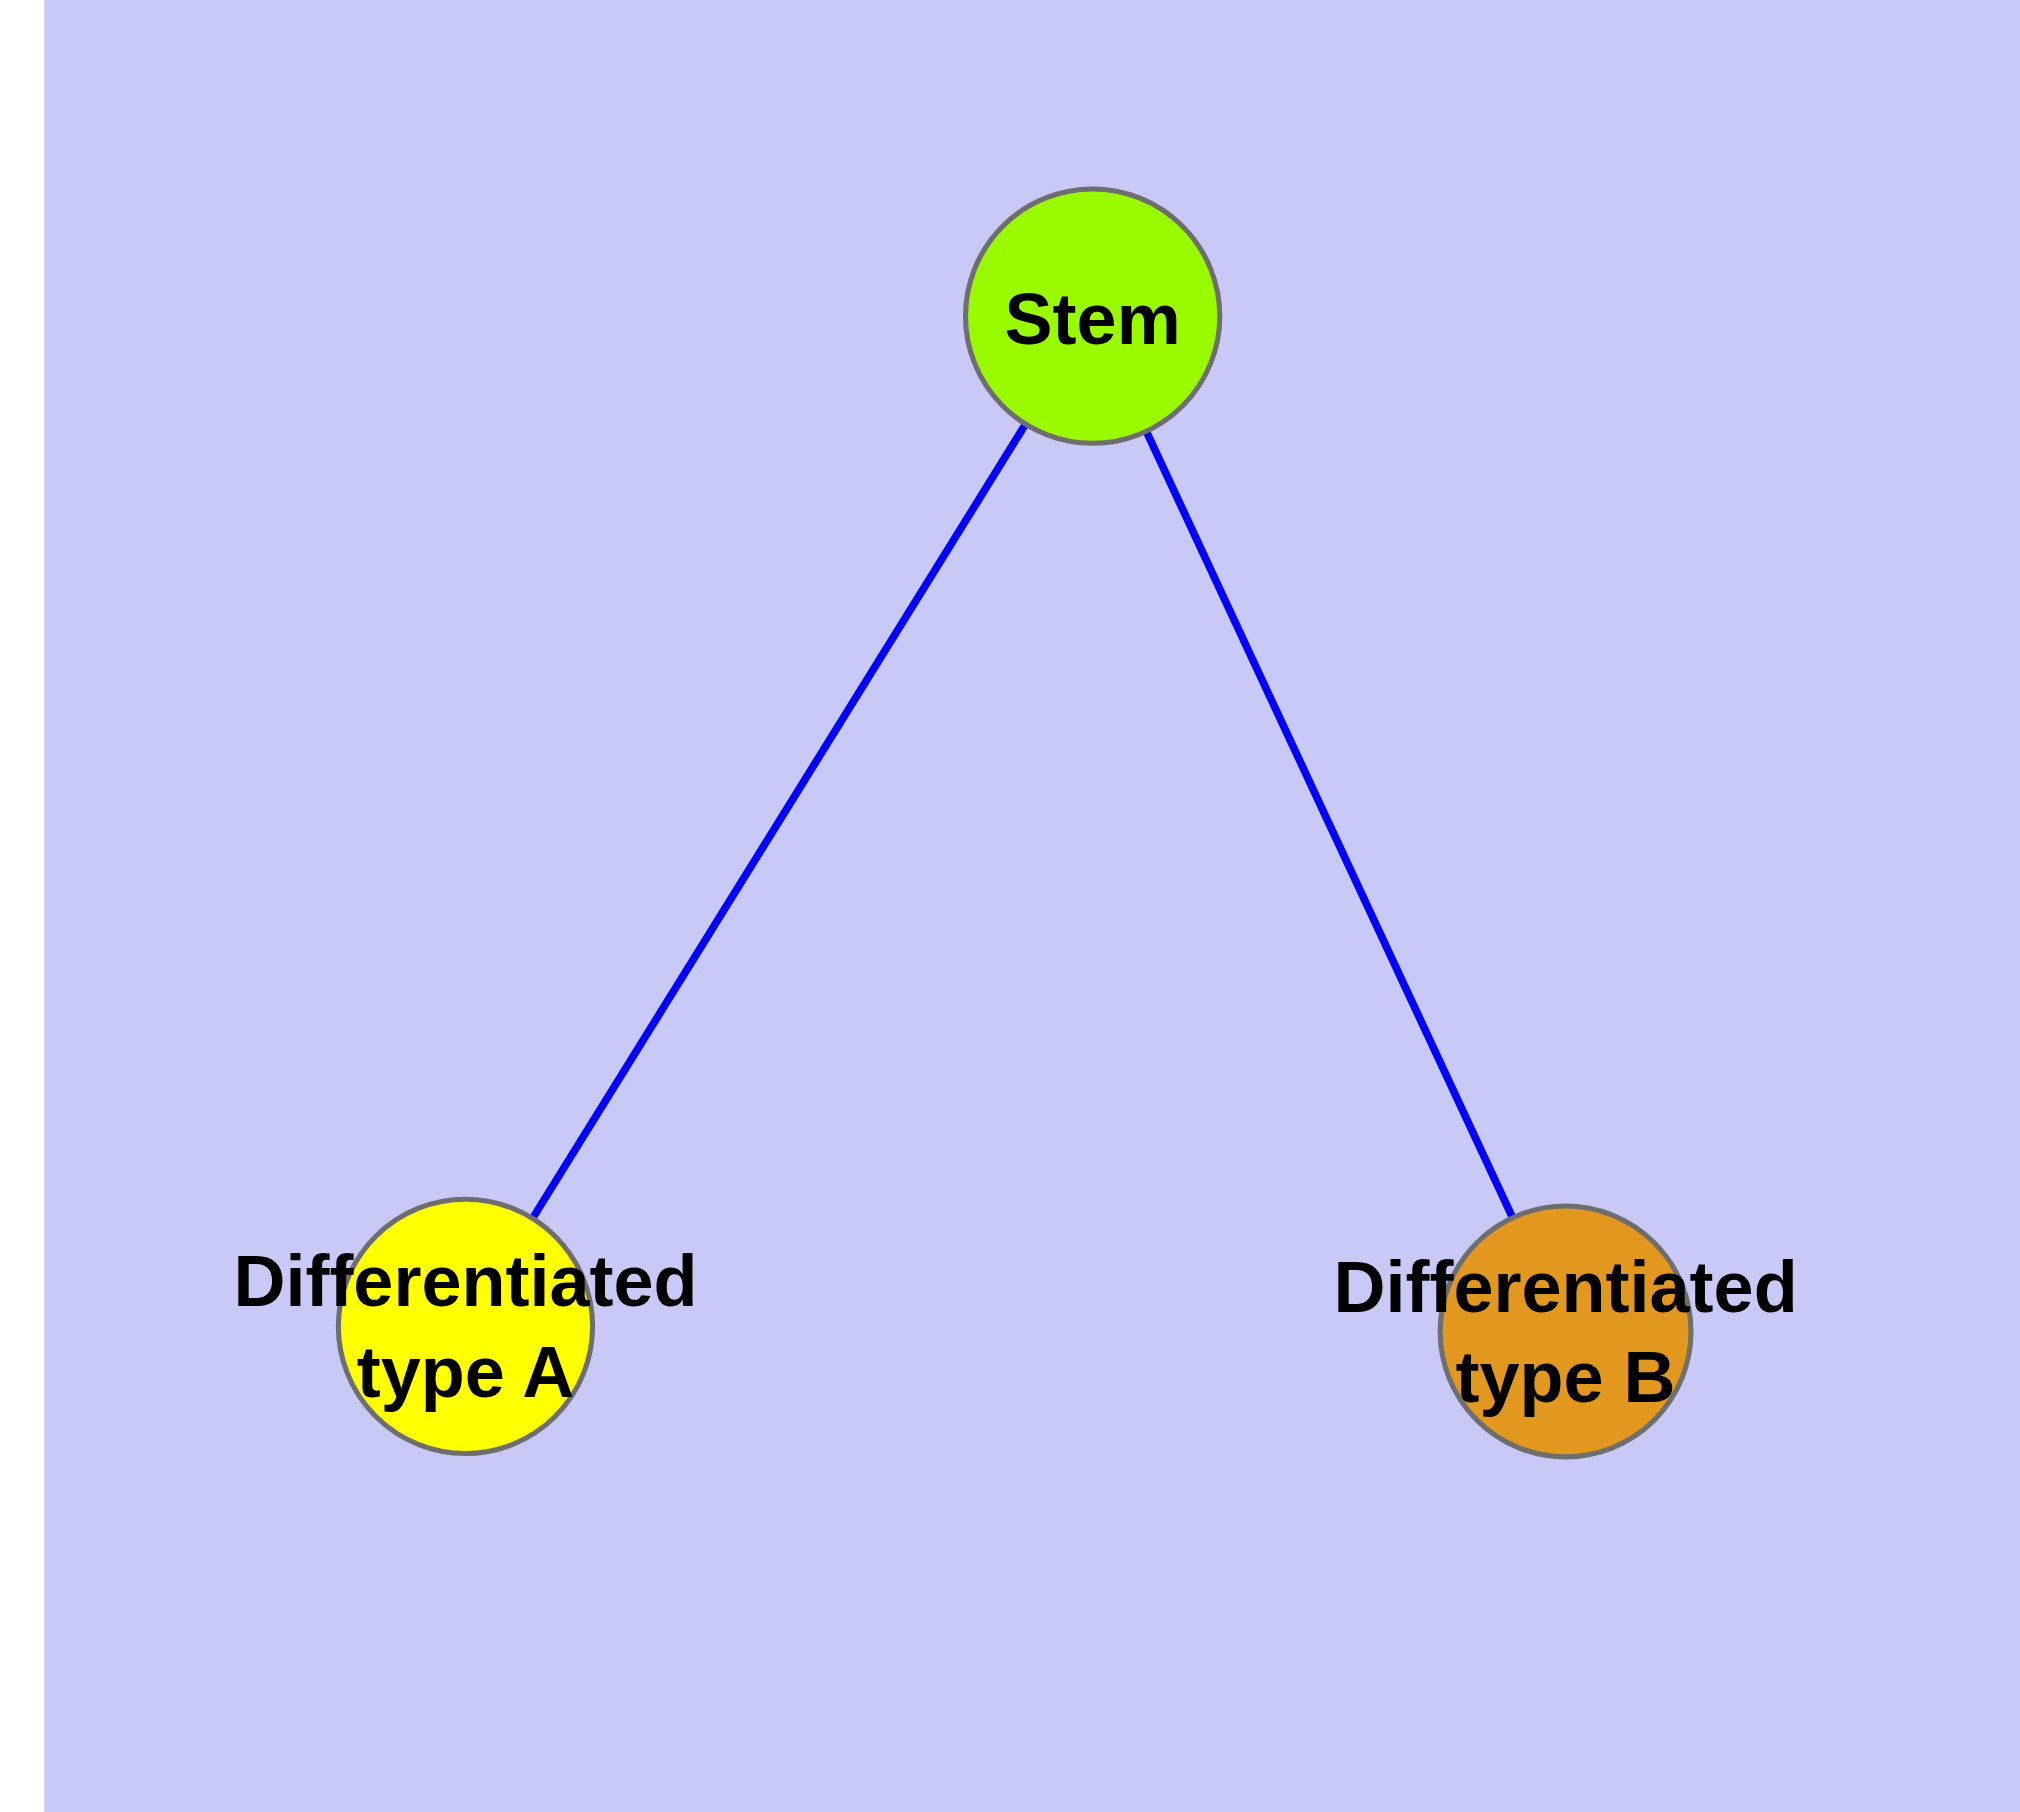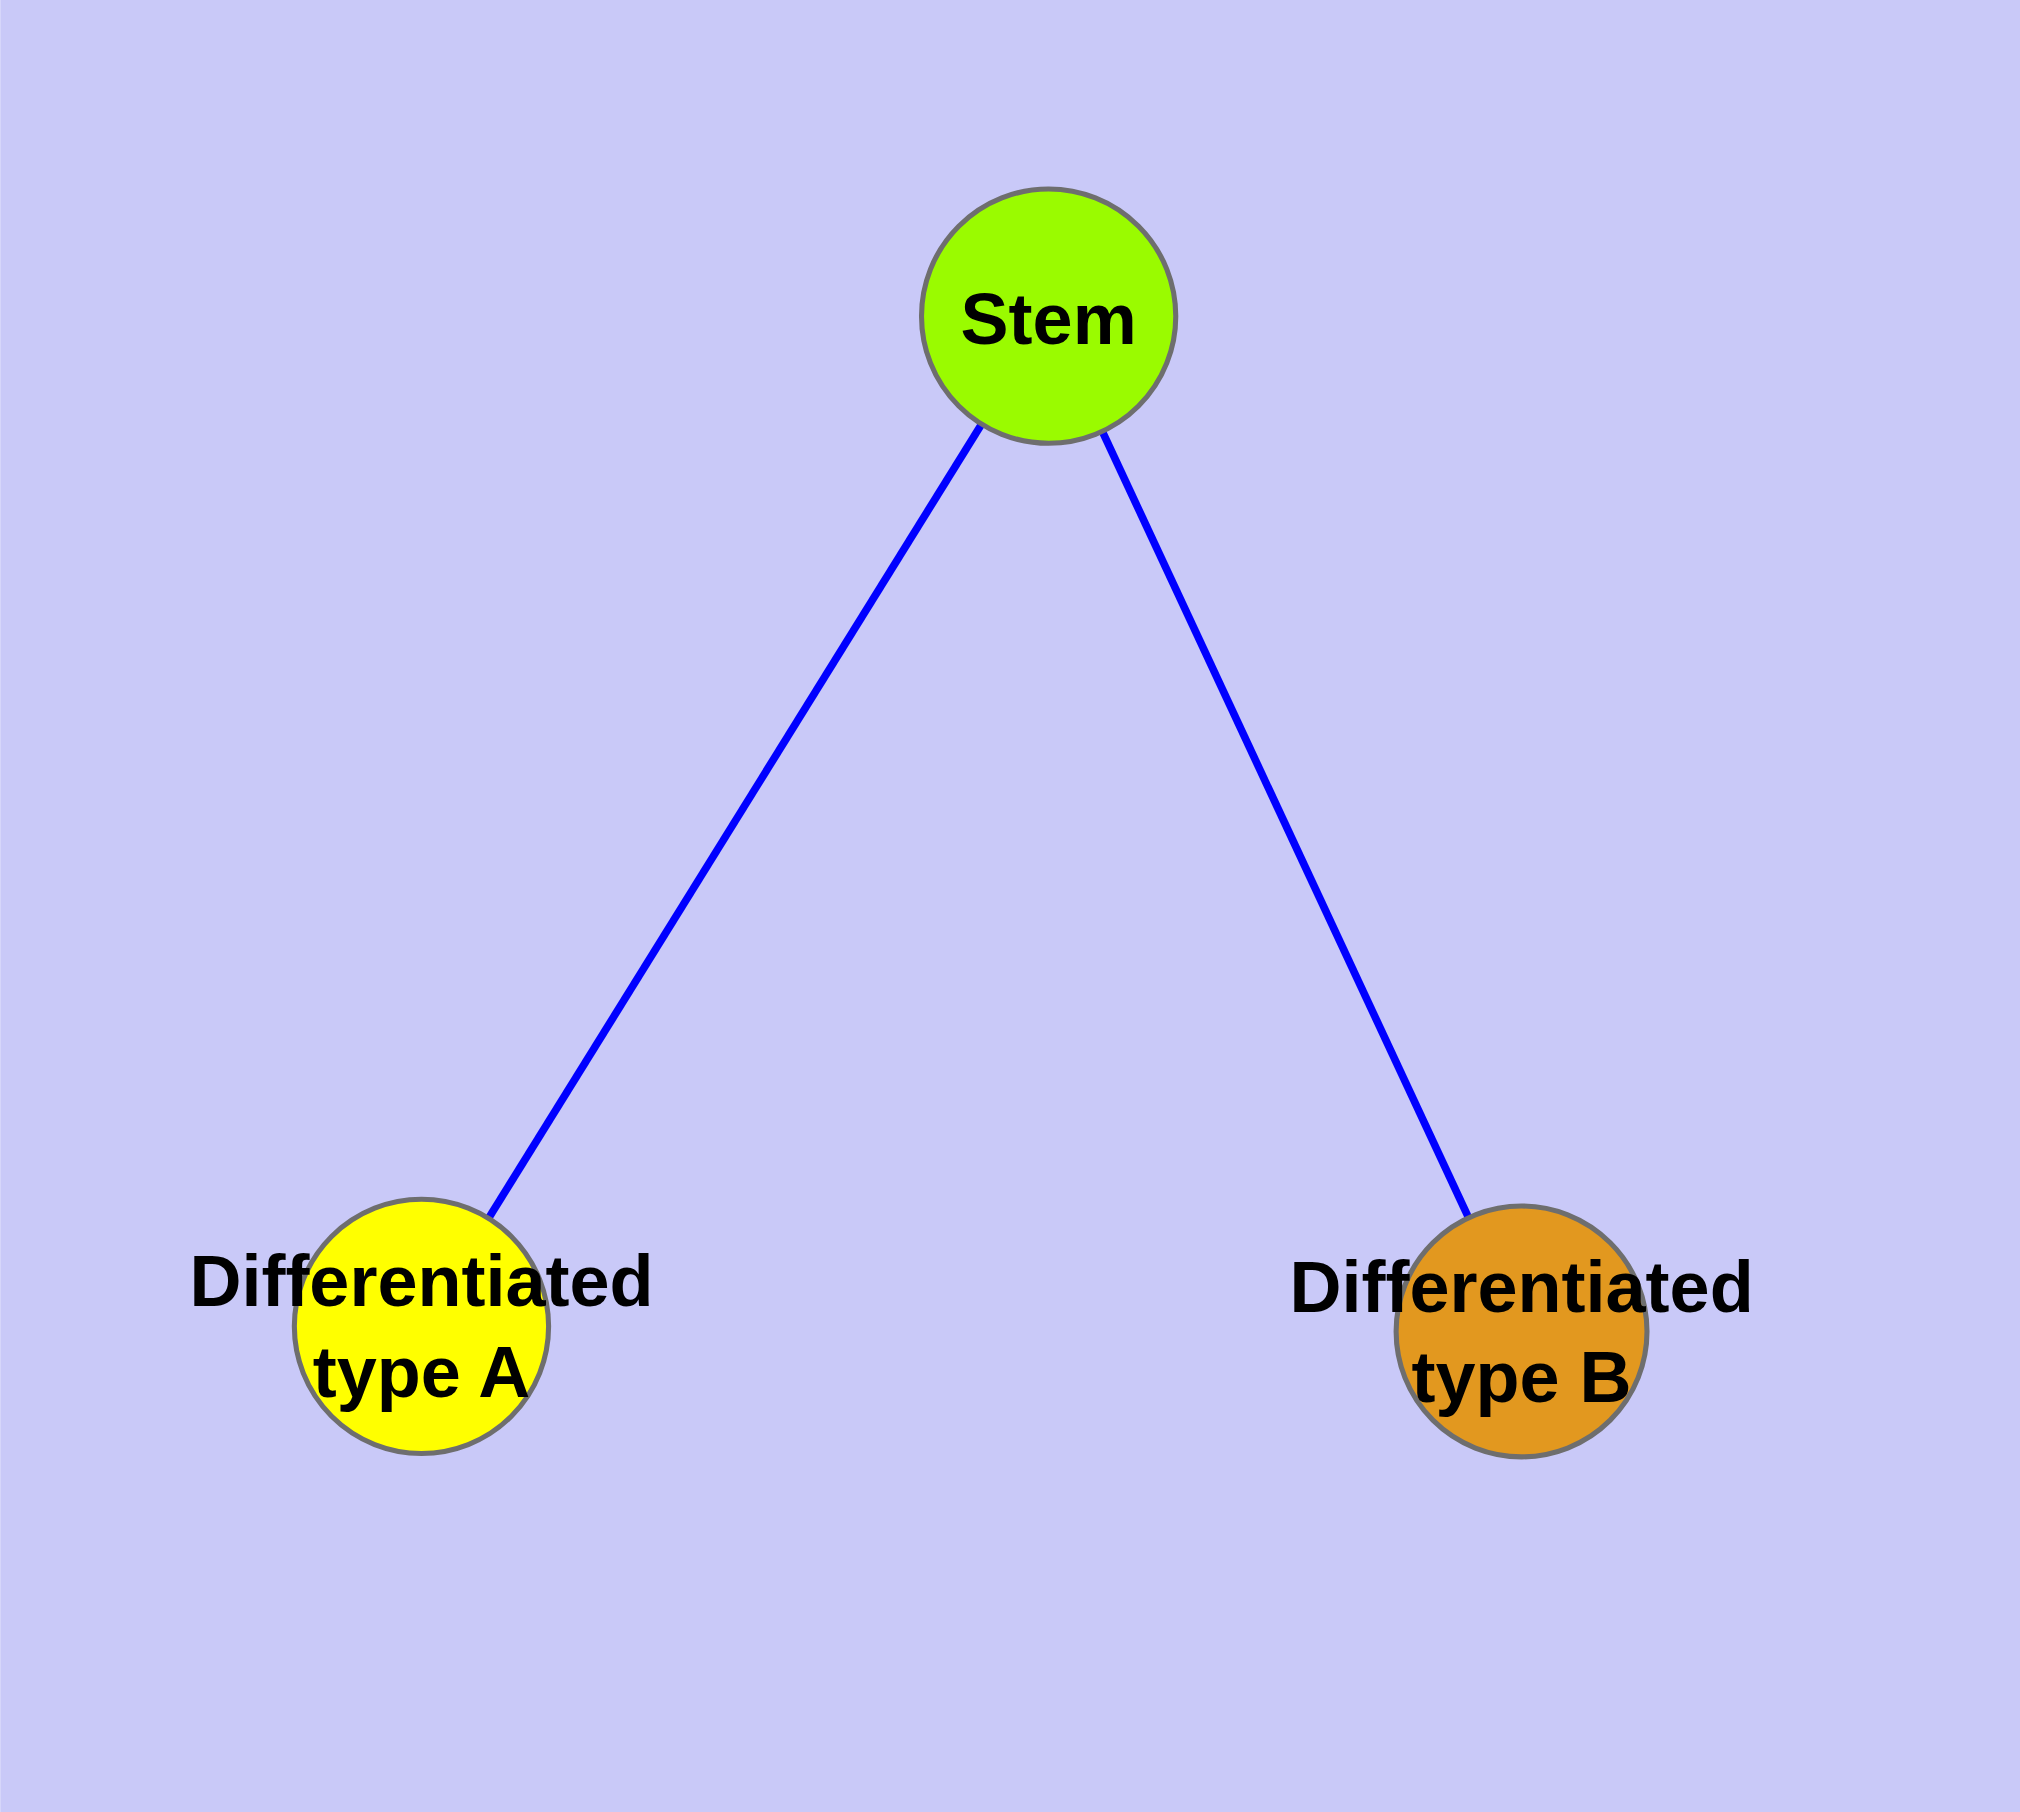--- a/index.html
+++ b/index.html
@@ -6,20 +6,21 @@
     margin: 0;
     padding: 0;
     width: 2021px;
     height: 1812px;
     overflow: hidden;
   }
   .diagram-wrap {
     position: relative;
     width: 1688px;
     height: 1812px;
+    margin-left: 44px;
   }
   svg {
     display: block;
   }
   .edge {
     stroke-width: 9;
     fill: none;
   }
   .node-circle {
     stroke: #6e6e6e;

